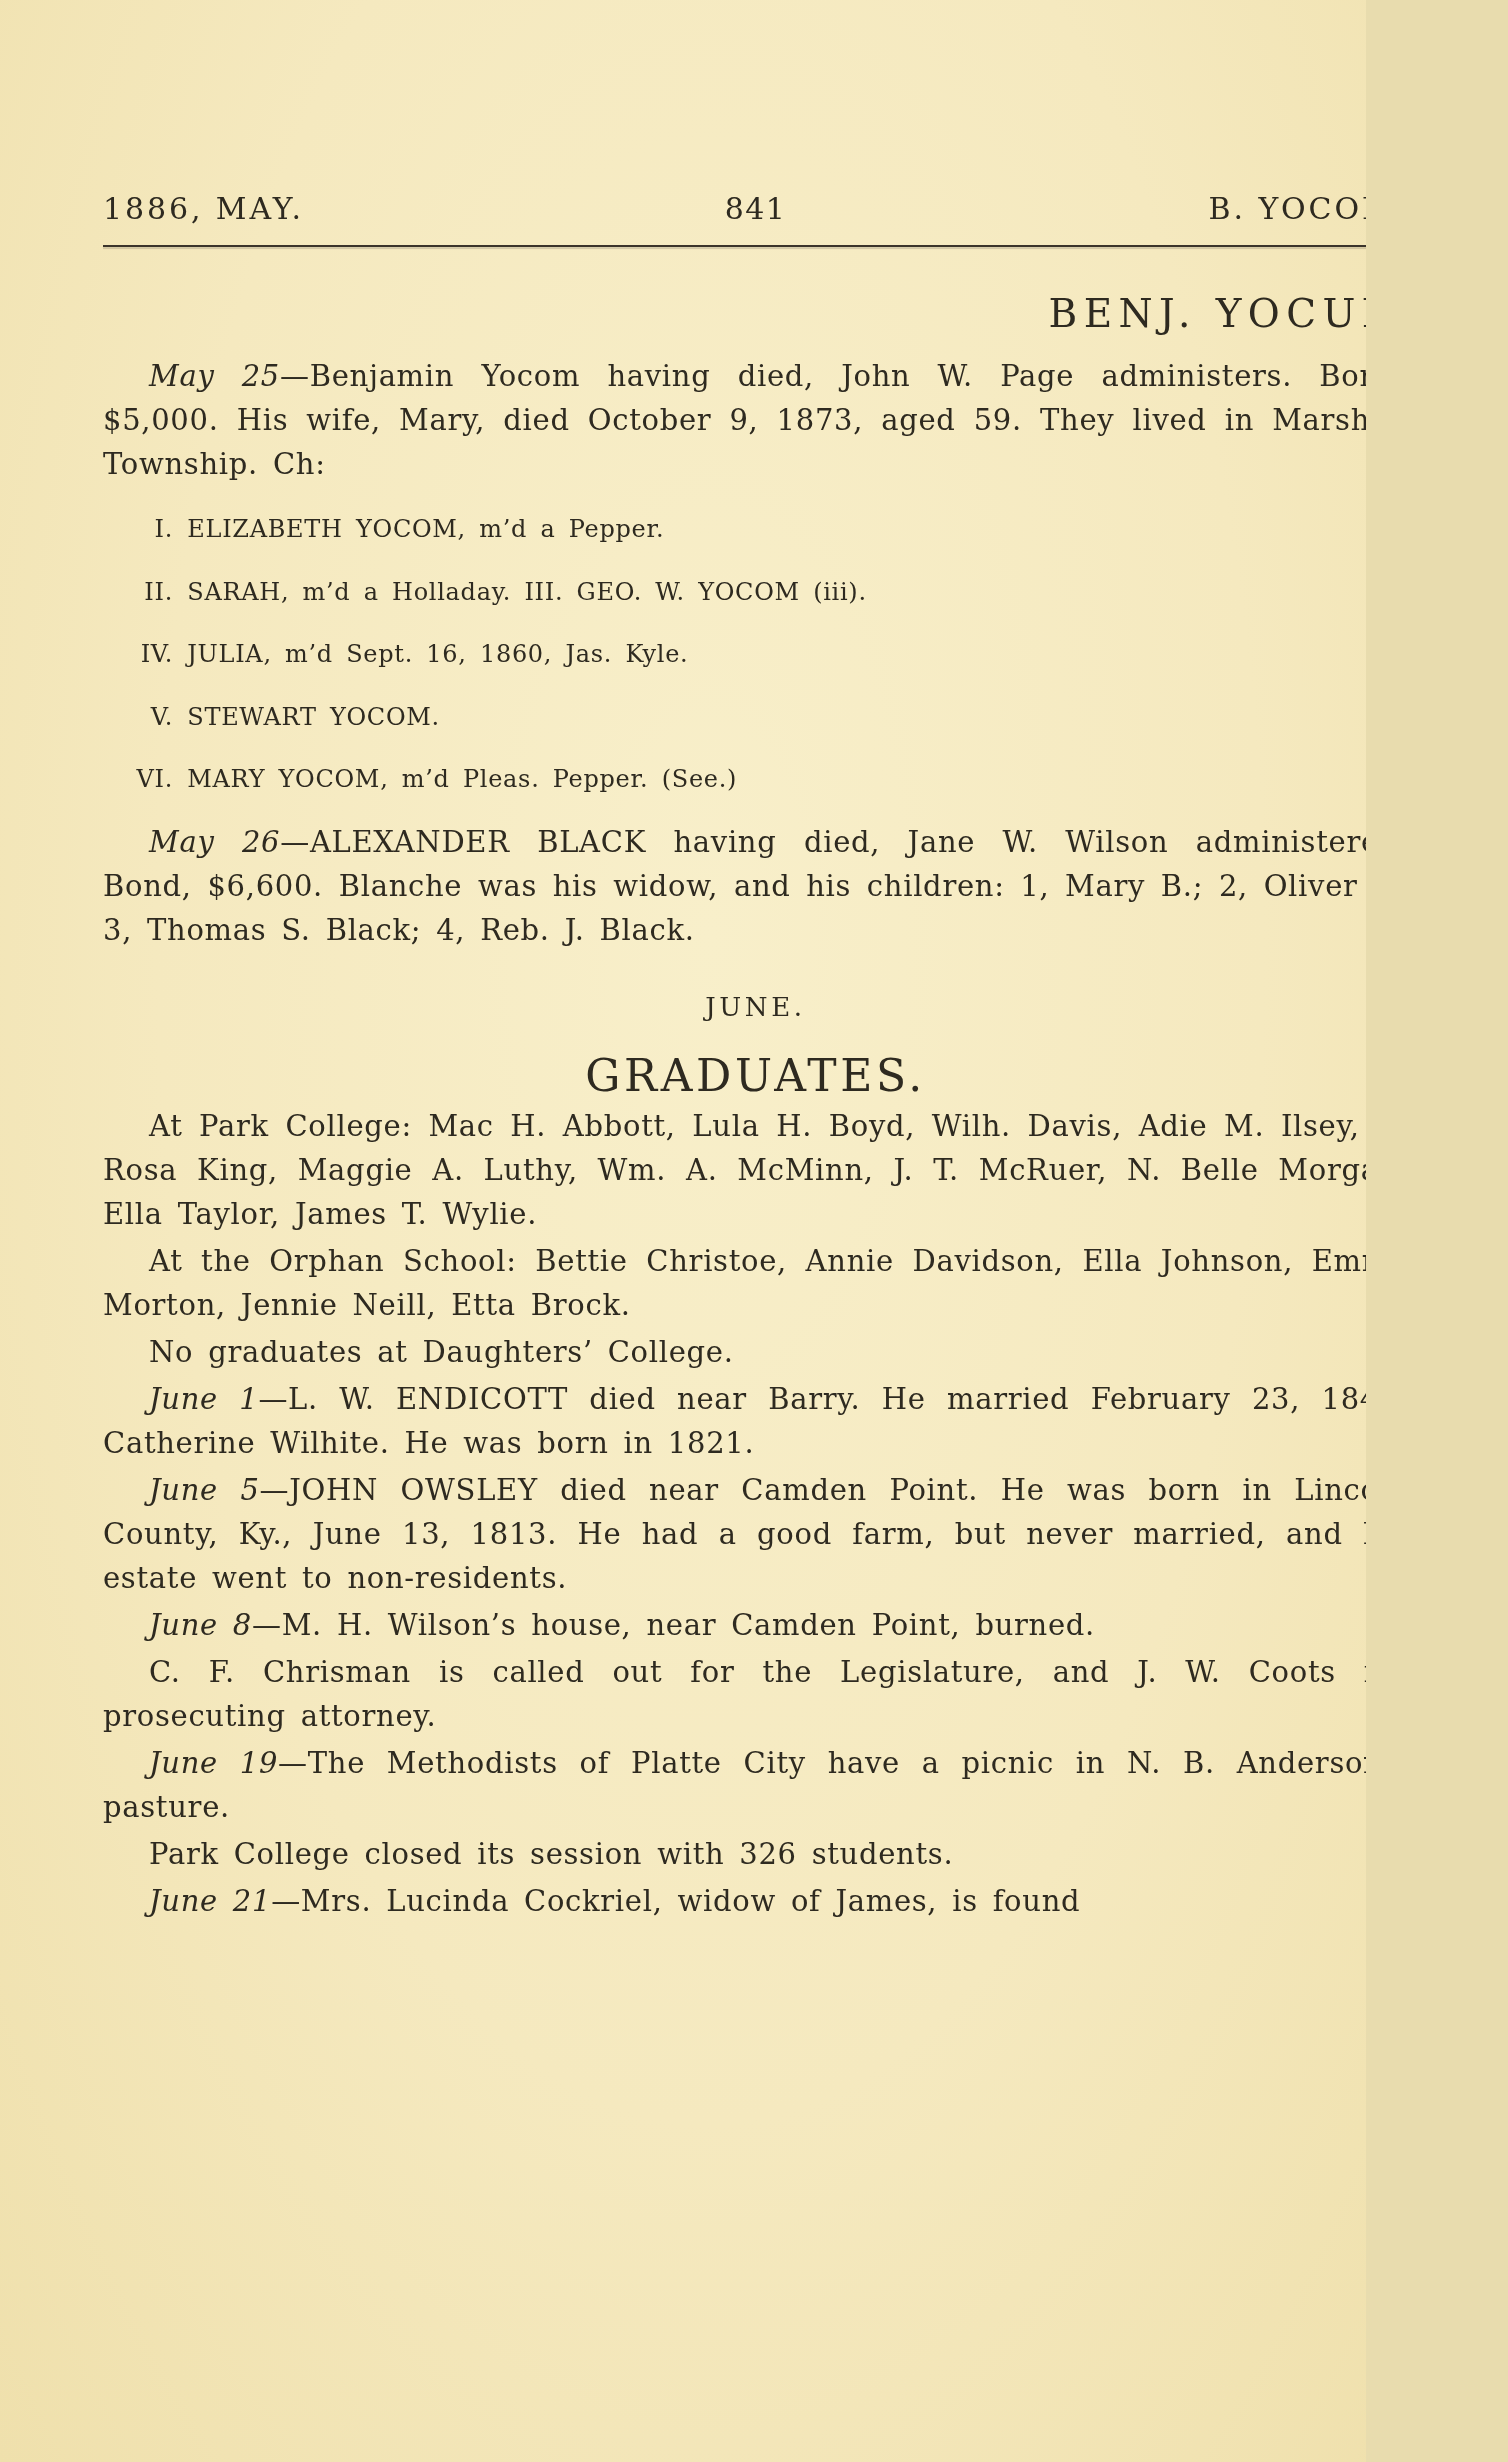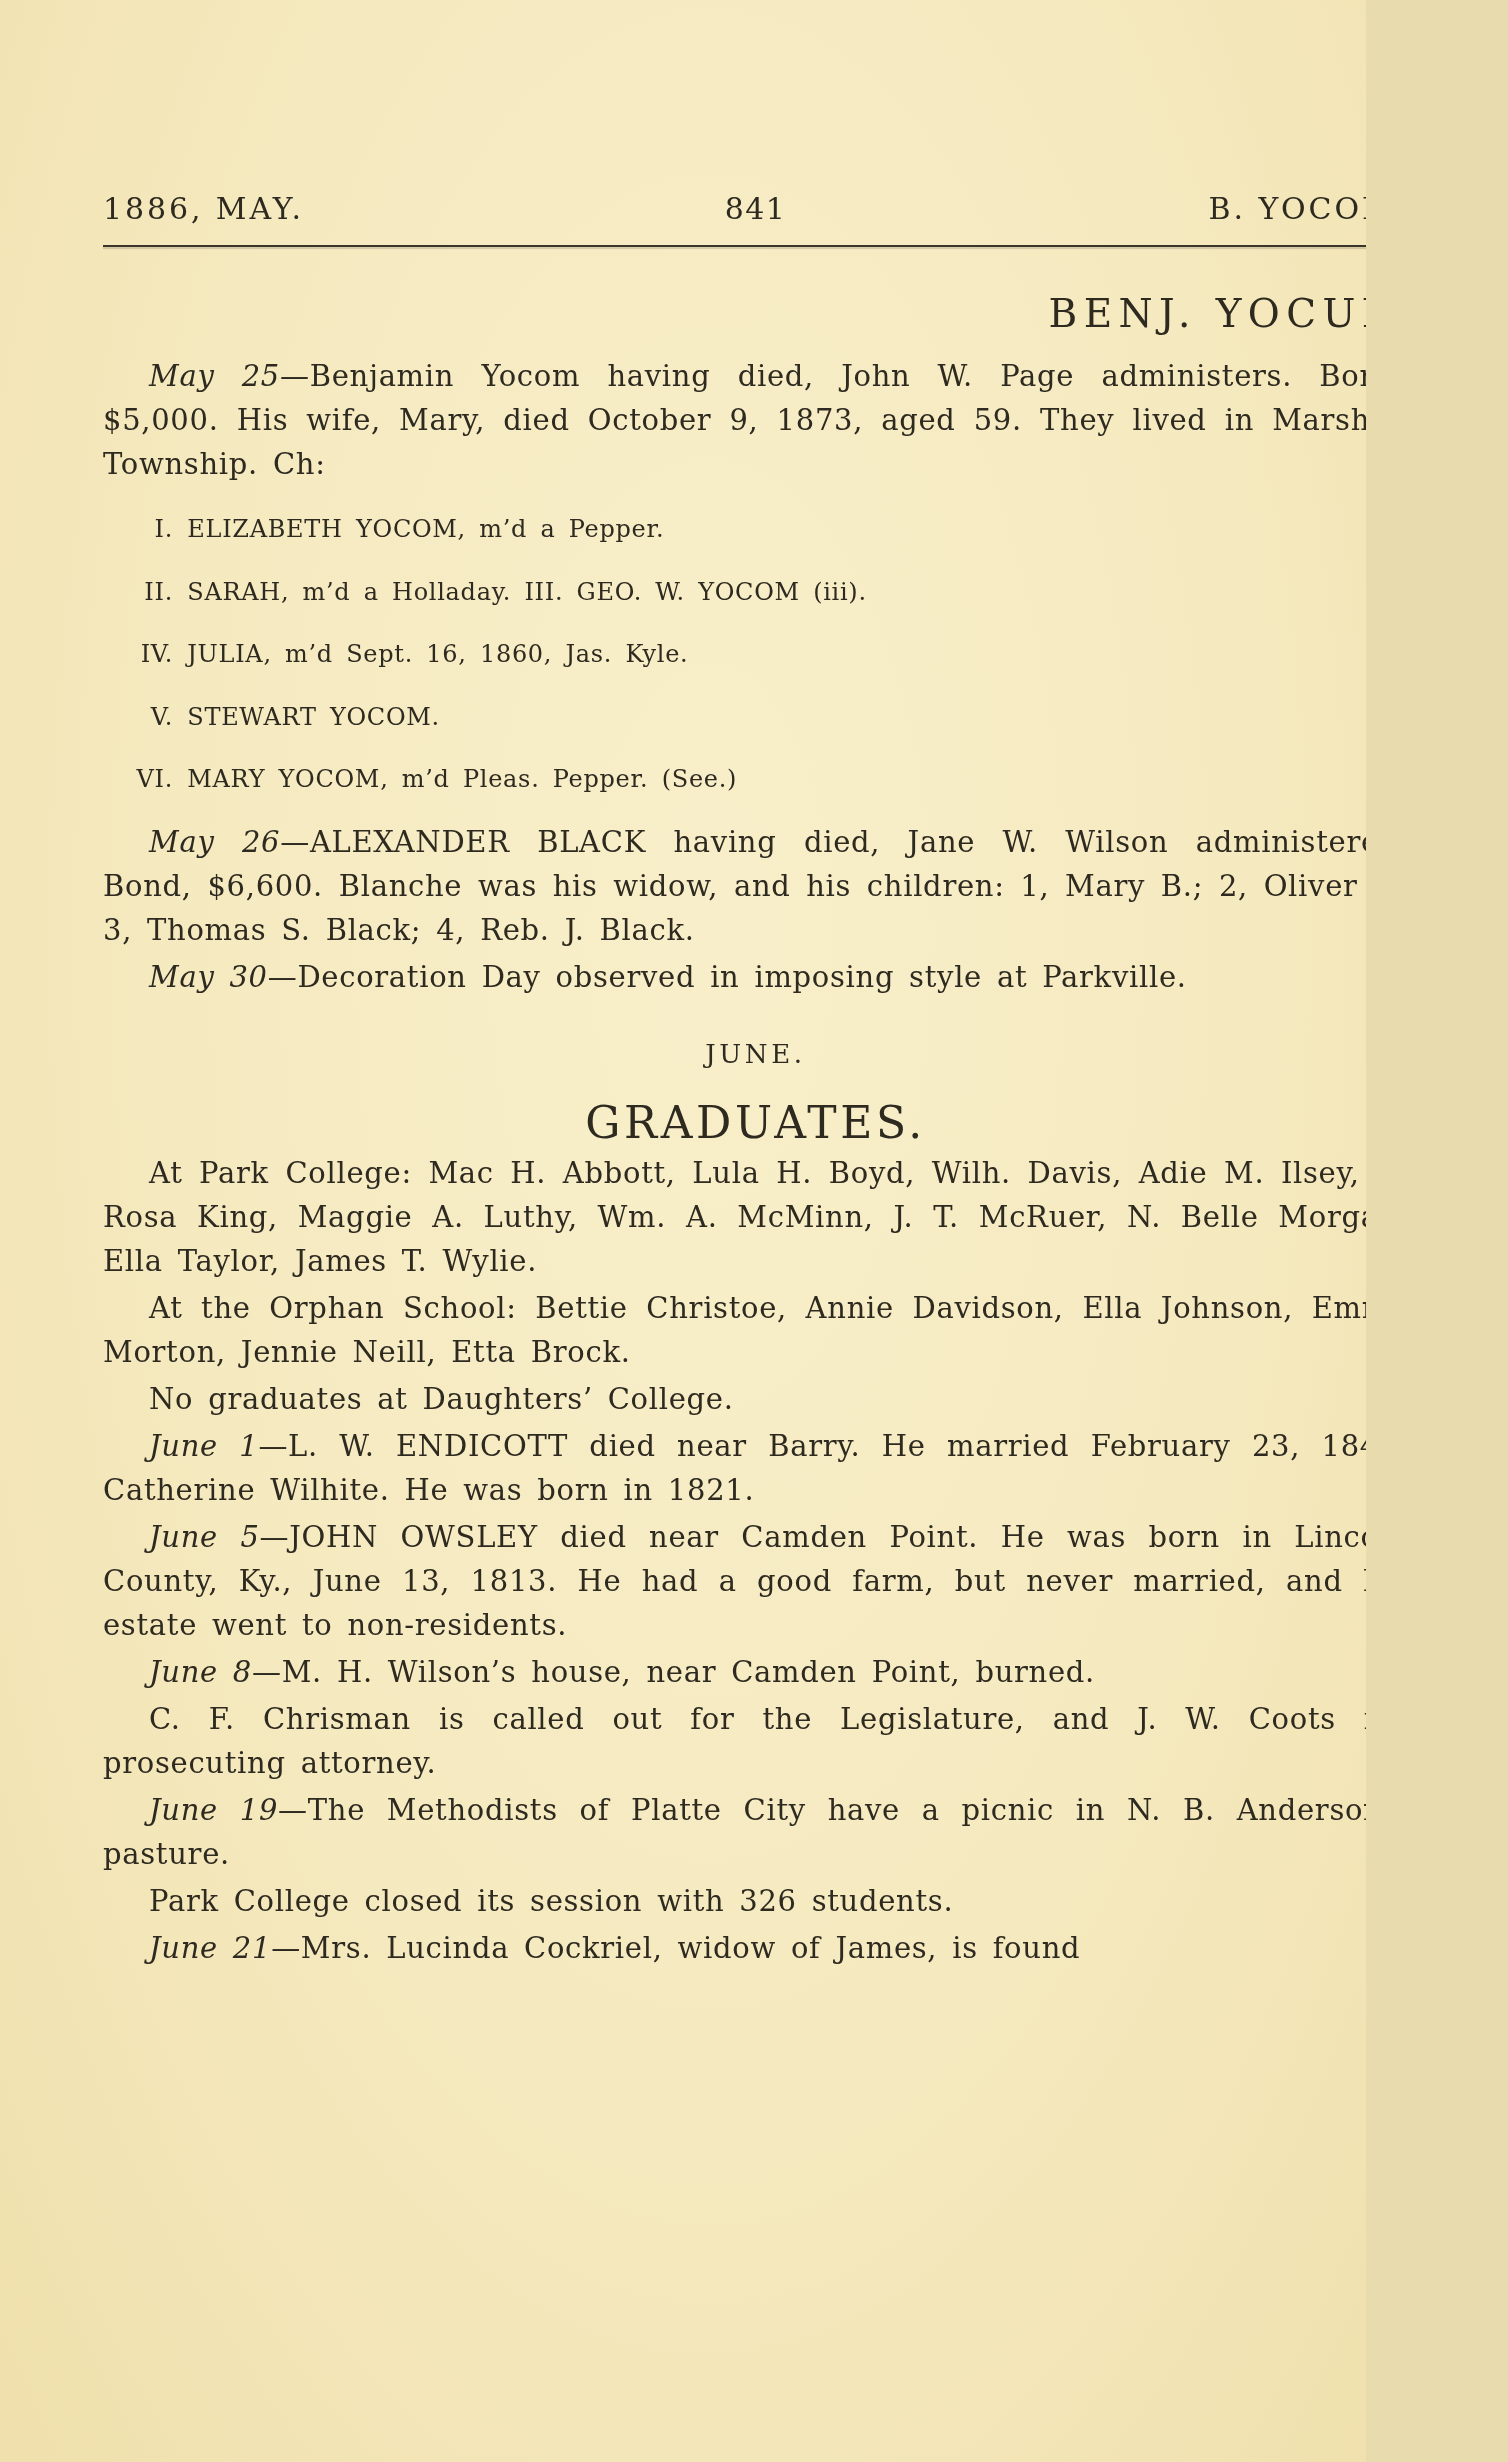--- a/index.html
+++ b/index.html
@@ -66,21 +66,20 @@
     <div class="children">
       <div class="child"><span class="num">I.</span><span>ELIZABETH YOCOM, m’d a Pepper.</span></div>
       <div class="child"><span class="num">II.</span><span>SARAH, m’d a Holladay.  III. GEO. W. YOCOM (iii).</span></div>
       <div class="child"><span class="num">IV.</span><span>JULIA, m’d Sept. 16, 1860, Jas. Kyle.</span></div>
       <div class="child"><span class="num">V.</span><span>STEWART YOCOM.</span></div>
       <div class="child"><span class="num">VI.</span><span>MARY YOCOM, m’d Pleas. Pepper.  (See.)</span></div>
     </div>
 
     <p class="entry"><span class="date">May 26</span><span>—ALEXANDER BLACK having died, Jane W. Wilson administered. Bond, $6,600. Blanche was his widow, and his children:  1, Mary B.; 2, Oliver P.; 3, Thomas S. Black; 4, Reb. J. Black.</span></p>
 
-    <p class="entry"><span class="date">May 30</span><span>—Decoration Day observed in imposing style at Parkville.</span></p>
 
     <h2 class="month">JUNE.</h2>
 
     <h2 class="grad">GRADUATES.</h2>
 
     <p class="entry">At Park College:  Mac H. Abbott, Lula H. Boyd, Wilh. Davis, Adie M. Ilsey, E. Rosa King, Maggie A. Luthy, Wm. A. McMinn, J. T. McRuer, N. Belle Morgan, Ella Taylor, James T. Wylie.</p>
 
     <p class="entry">At the Orphan School:  Bettie Christoe, Annie Davidson, Ella Johnson, Emma Morton, Jennie Neill, Etta Brock.</p>
 
     <p class="entry">No graduates at Daughters’ College.</p>

